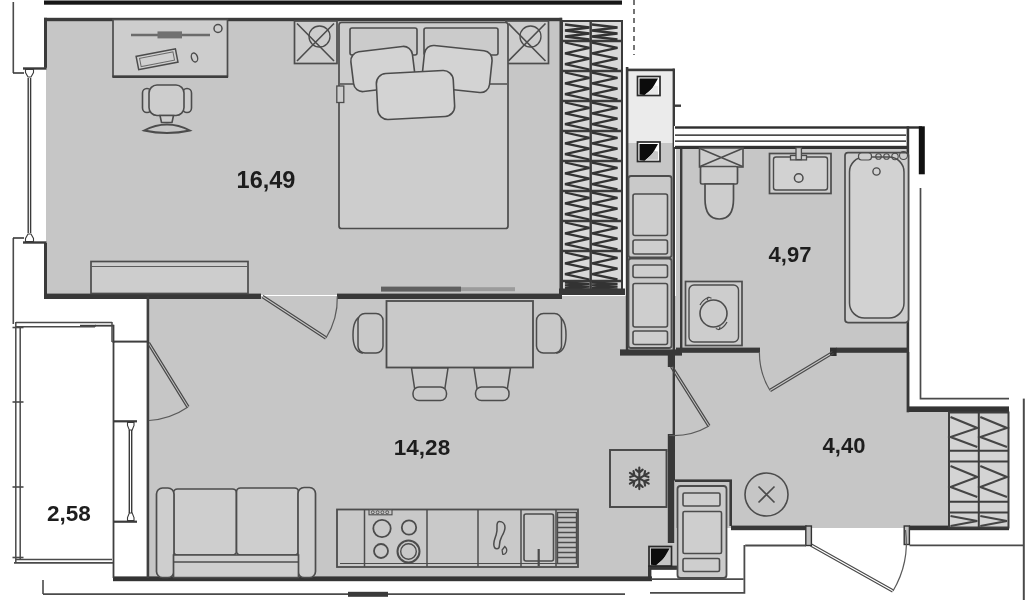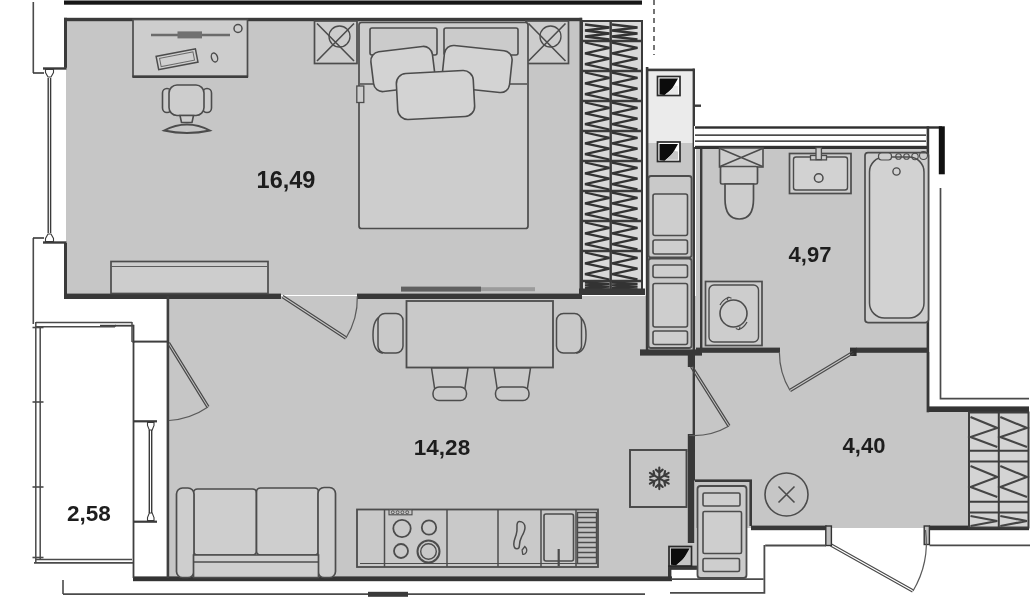--- a/index.html
+++ b/index.html
@@ -1,16 +1,16 @@
 <!DOCTYPE html>
 <html><head>
 <meta charset="utf-8">
 <style>
 html,body{margin:0;padding:0;background:#fff;}
-#plan{width:988px;height:600px;position:relative;padding-left:20px;}
+#plan{width:988px;height:600px;position:relative;}
 text{font-family:"Liberation Sans",sans-serif;font-weight:bold;fill:#1d1d1d;}
 </style>
 </head>
 <body>
 <div id="plan">
 <svg width="1030" height="600" viewBox="0 0 1030 600" xmlns="http://www.w3.org/2000/svg">
 <rect x="0" y="0" width="1030" height="600" fill="#ffffff"></rect>
 
 <rect x="46" y="19" width="514" height="276" fill="#c6c6c6"></rect>
 

